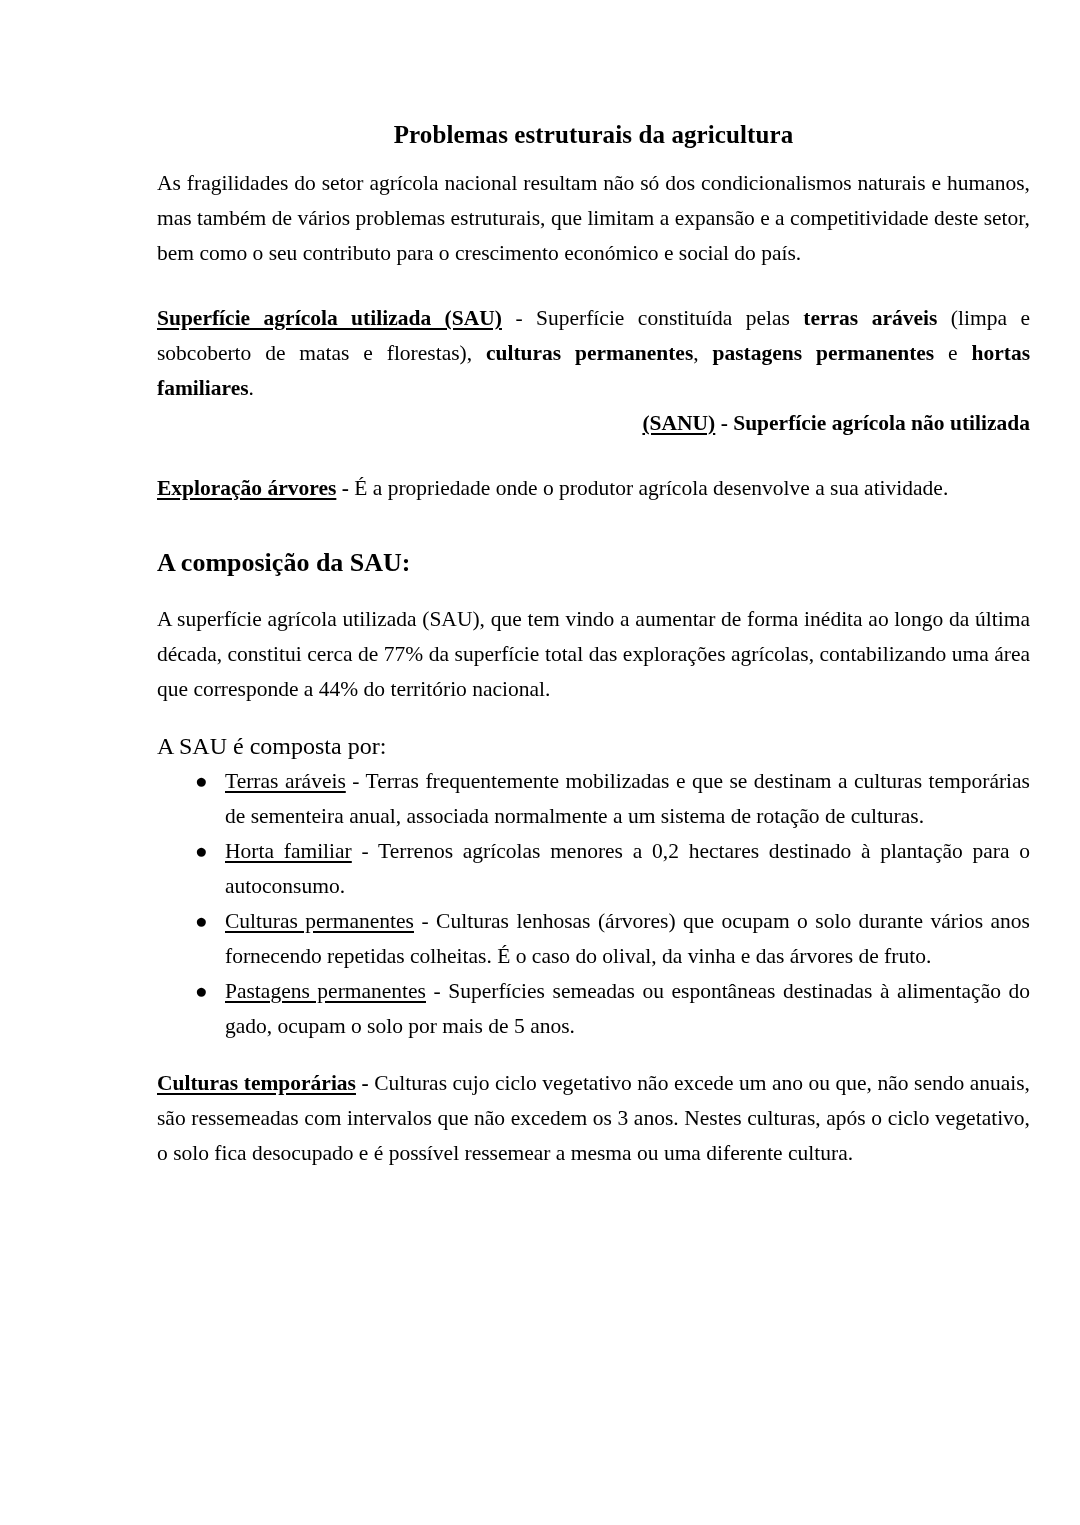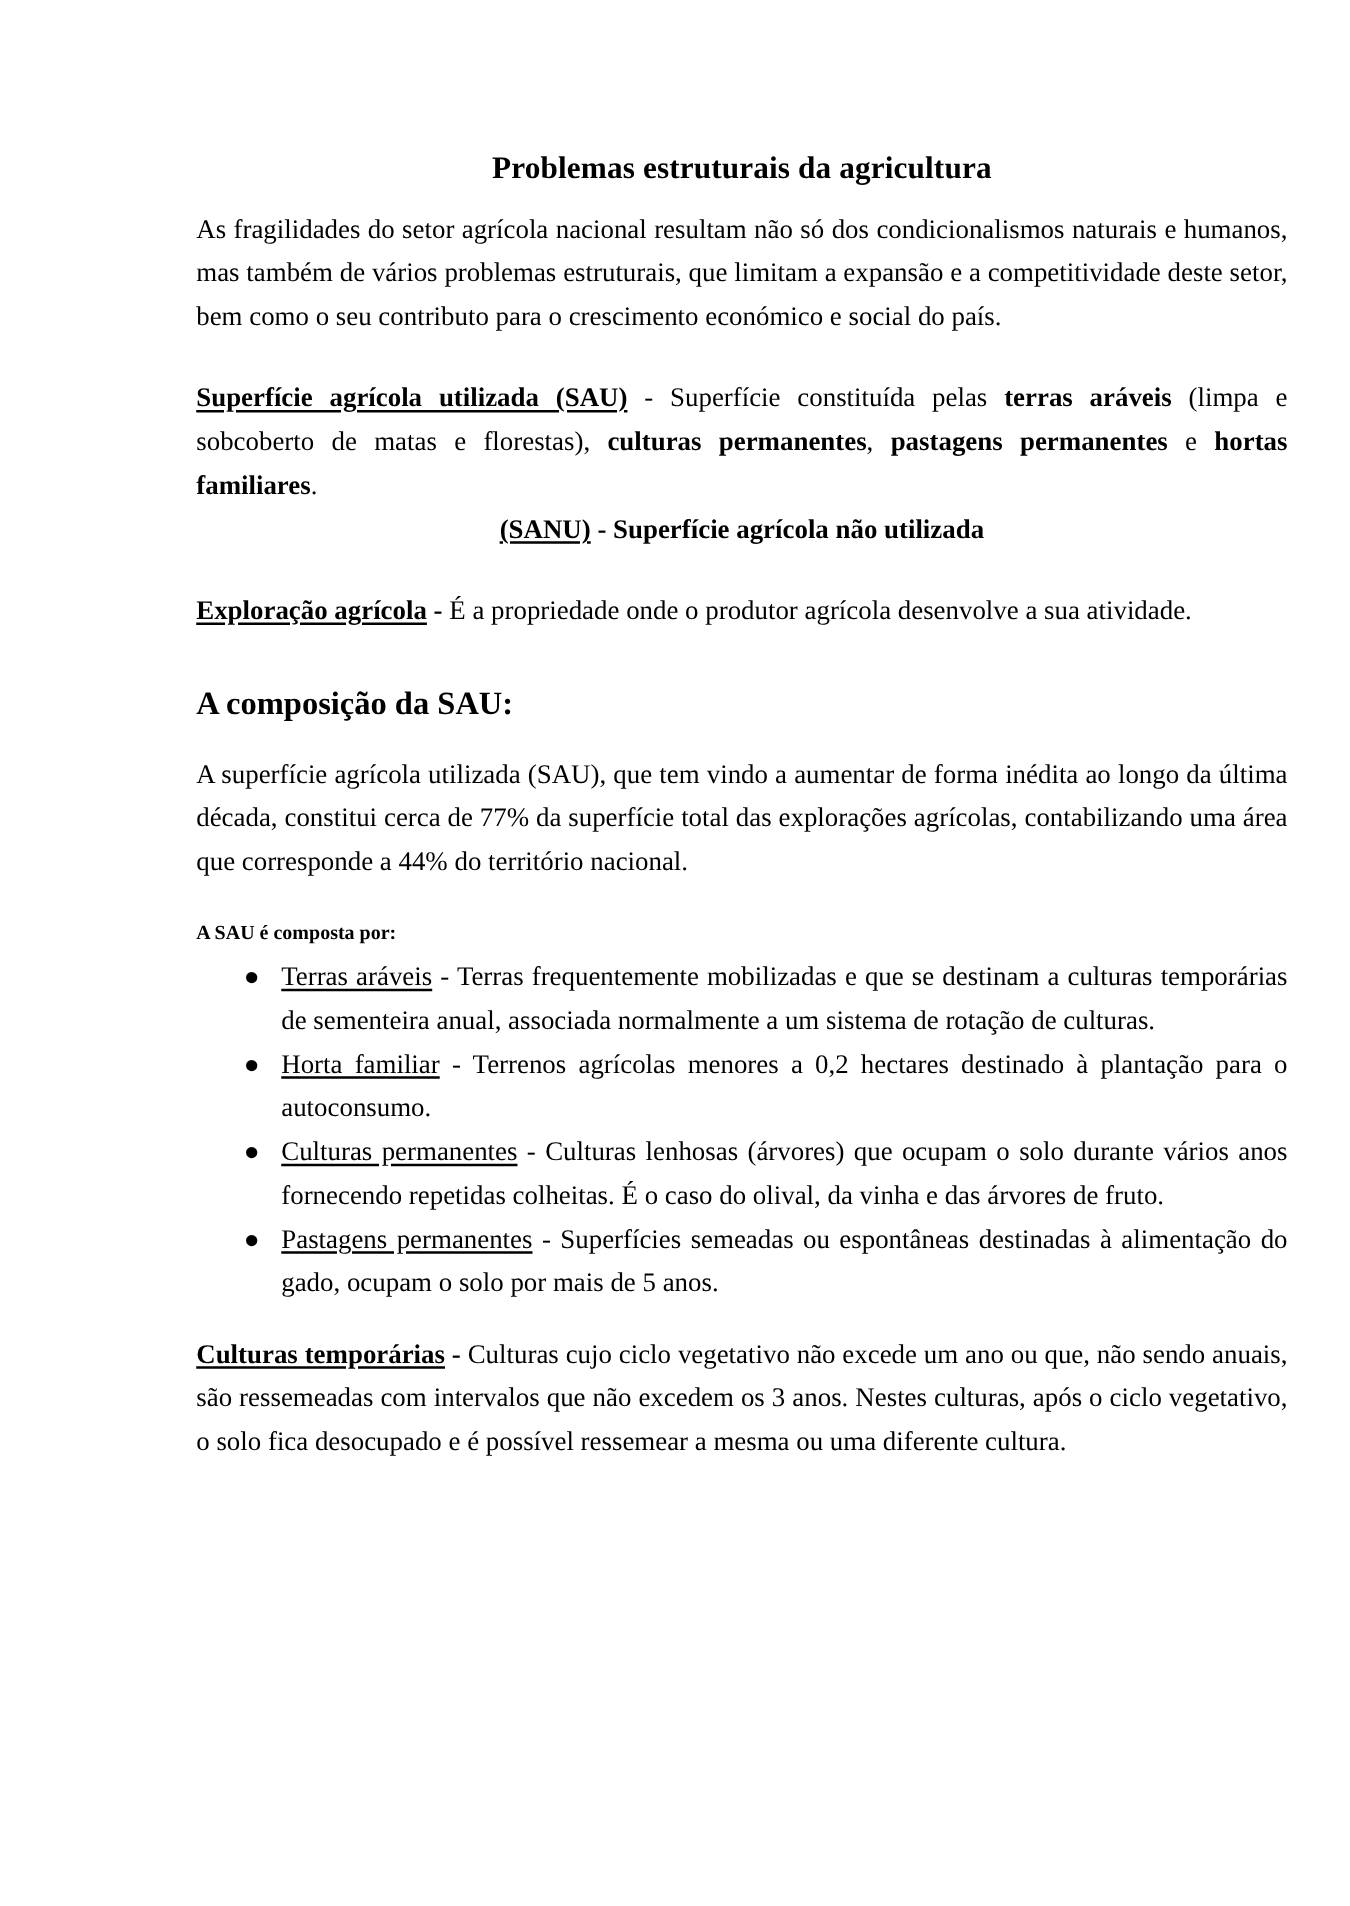--- a/index.html
+++ b/index.html
@@ -59,31 +59,31 @@
   .lead-u {
     text-decoration: underline;
     text-underline-offset: 3px;
   }
   .b { font-weight: bold; }
   p.bold-line {
     font-size: 21.5px;
     line-height: 35px;
     margin: 0;
     font-weight: bold;
-    text-align: center;
+    text-align: right;
   }
   p.bold-line .u-only {
     text-decoration: underline;
     text-underline-offset: 3px;
     font-weight: bold;
   }
   .sub-label {
-    font-size: 16px;
+    font-size: 24px;
     line-height: 35px;
-    font-weight: bold;
+    font-weight: normal;
     margin: 0;
   }
   ul.sau-list {
     list-style: none;
     margin: 0;
     padding: 0;
   }
   ul.sau-list > li {
     position: relative;
     padding-left: 68px;
@@ -110,21 +110,21 @@
   <p class="body">As fragilidades do setor agrícola nacional resultam não só dos condicionalismos naturais e humanos, mas também de vários problemas estruturais, que limitam a expansão e a competitividade deste setor, bem como o seu contributo para o crescimento económico e social do país.</p>
 
   <div class="gap-md"></div>
 
   <p class="body"><span class="lead-b-u">Superfície agrícola utilizada (SAU)</span><span> - </span><span>Superfície constituída pelas </span><span class="b">terras aráveis</span><span> (limpa e sobcoberto de matas e florestas), </span><span class="b">culturas permanentes</span><span>, </span><span class="b">pastagens permanentes</span><span> e </span><span class="b">hortas familiares</span><span>.</span></p>
 
   <p class="bold-line"><span class="u-only">(SANU)</span><span> - Superfície agrícola não utilizada</span></p>
 
   <div class="gap-md"></div>
 
-  <p class="body"><span class="lead-b-u">Exploração agrícola</span><span class="b"> - </span><span>É a propriedade onde o produtor agrícola desenvolve a sua atividade.</span></p>
+  <p class="body"><span class="lead-b-u">Exploração árvores</span><span class="b"> - </span><span>É a propriedade onde o produtor agrícola desenvolve a sua atividade.</span></p>
 
   <div class="gap-lg"></div>
 
   <h2 class="section-heading"><span class="u">A composição da SAU</span><span>:</span></h2>
 
   <div class="gap-sm"></div>
 
   <p class="body">A superfície agrícola utilizada (SAU), que tem vindo a aumentar de forma inédita ao longo da última década, constitui cerca de 77% da superfície total das explorações agrícolas, contabilizando uma área que corresponde a 44% do território nacional.</p>
 
   <div class="gap-sm"></div>

